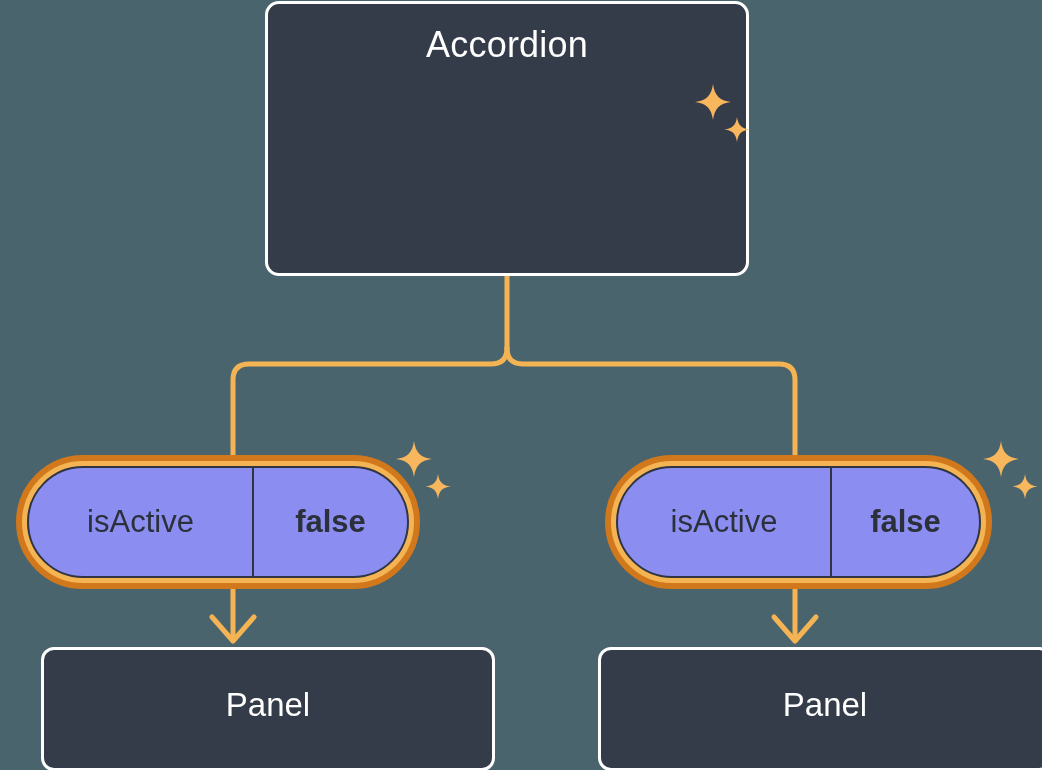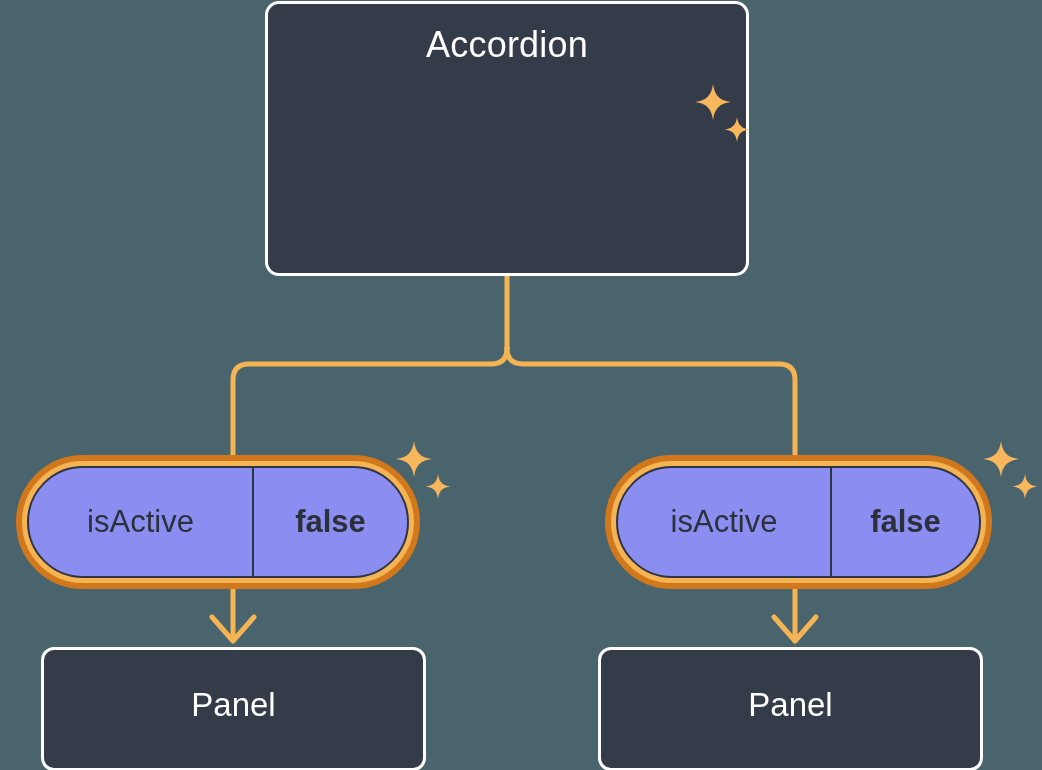--- a/index.html
+++ b/index.html
@@ -57,21 +57,21 @@
     right: 0;
     top: 20px;
     text-align: center;
     color: #ffffff;
     font-size: 36px;
     font-weight: 400;
     letter-spacing: 0.2px;
   }
 
   .card-panel {
-    width: 385px;
+    width: 454px;
     height: 124px;
     border-radius: 13px;
   }
   .card-panel-left  { left: 41px;  top: 647px; }
   .card-panel-right { left: 598px; top: 647px; }
 
   .panel-label {
     position: absolute;
     left: 0;
     right: 0;

